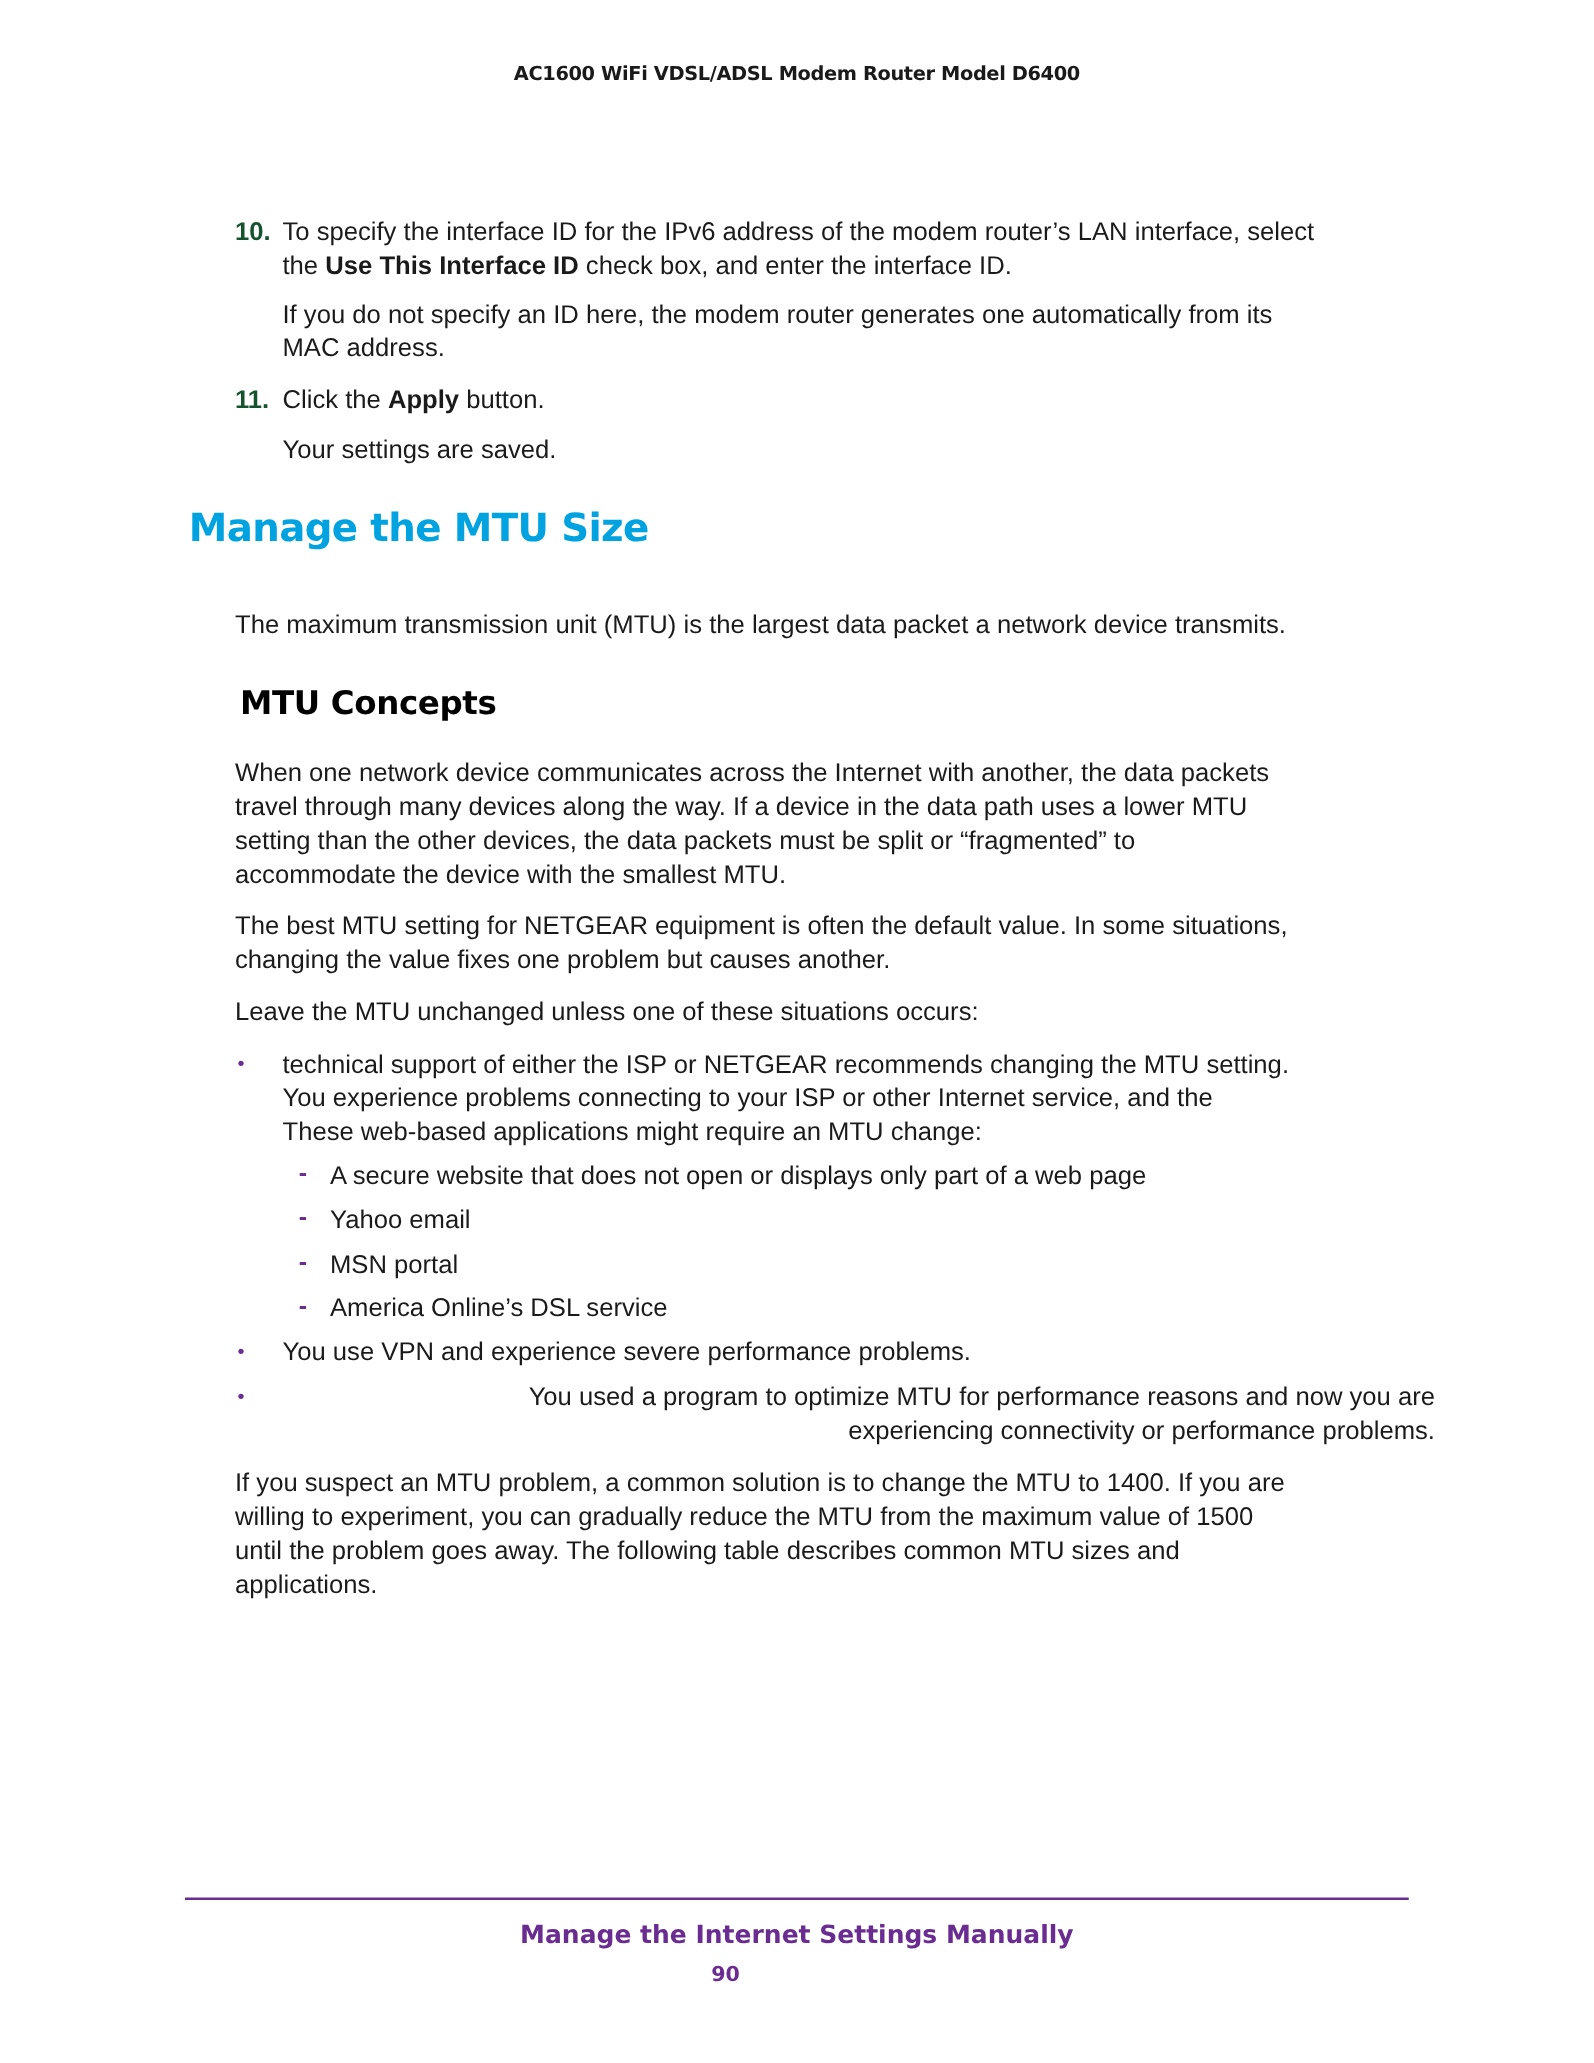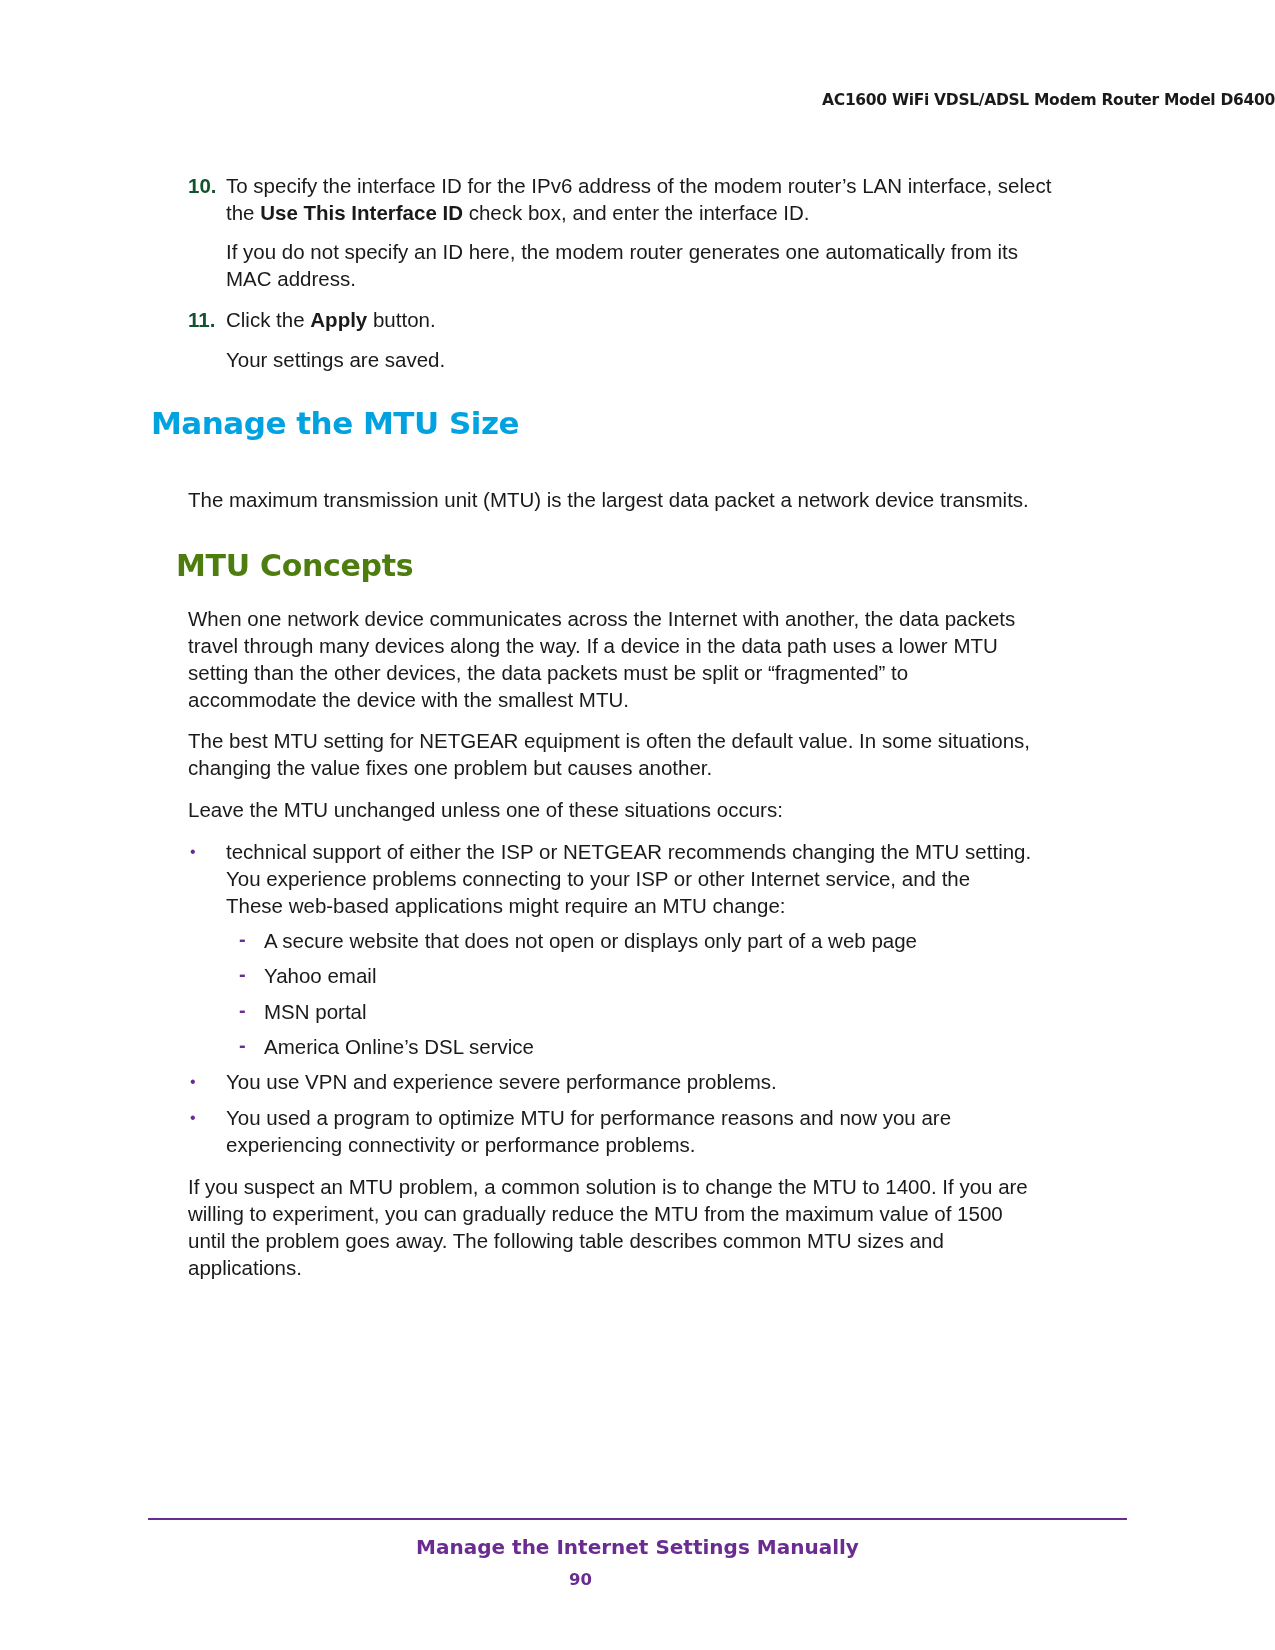--- a/index.html
+++ b/index.html
@@ -1,27 +1,27 @@
 <!DOCTYPE html>
 <html><head>
 <meta charset="utf-8">
 <style>
   html, body { margin: 0; padding: 0; background: #ffffff; }
   body { width: 1275px; height: 1650px; position: relative; overflow: hidden;
          font-family: "Liberation Sans", sans-serif; color: #1a1a1a; }
   .abs { position: absolute; }
-  .header { top: 50px; left: 0; width: 1275px; text-align: right;
+  .header { top: 50px; left: 0; width: 1275px; text-align: center;
             font-family: "DejaVu Sans", sans-serif; font-weight: bold; font-size: 15.5px;
-            color: #1a1a1a; letter-spacing: -0.3px; margin-top: 41px; }
+            color: #1a1a1a; letter-spacing: -0.3px; }
   .body-text { font-size: 20.5px; line-height: 27px; color: #1a1a1a; }
   .step-num { position: absolute; left: 0; color: #14532d; font-weight: bold; }
   .h1 { left: 151px; top: 405px; font-family: "DejaVu Sans", sans-serif; font-weight: bold;
         font-size: 31px; color: #00a3e0; letter-spacing: -0.5px; }
-  .h2 { left: 176px; top: 548px; font-family: "DejaVu Sans", sans-serif; font-weight: bold;
-        font-size: 30px; color: #4d7c0f; letter-spacing: -0.3px; }
+  .h2 { left: 192px; top: 548px; font-family: "DejaVu Sans", sans-serif; font-weight: bold;
+        font-size: 26px; color: #000000; letter-spacing: -0.3px; }
   .bullet { position: absolute; color: #6a2c91; font-size: 16px; }
   .dash { position: absolute; color: #6a2c91; font-weight: bold; font-size: 20px; }
   .footer-rule { left: 148px; top: 1518px; width: 979px; height: 2px; background: #6a2c91; }
   .footer-title { top: 1535px; left: 0; width: 1275px; text-align: center;
                   font-family: "DejaVu Sans", sans-serif; font-weight: bold; font-size: 20px; color: #6a2c91; }
   .footer-page { top: 1570px; left: 0; width: 1161px; text-align: center;
                  font-family: "DejaVu Sans", sans-serif; font-weight: bold; font-size: 16.5px; color: #6a2c91; }
   b { font-weight: bold; }
 </style>
 </head>
@@ -92,21 +92,21 @@
   <div style="padding-left:38px;">America Online’s DSL service</div>
 </div>
 
 <div class="abs body-text" style="left:188px; top:1068px; width:960px;">
   <span class="bullet" style="left:2px; top:0;">•</span>
   <div style="padding-left:38px;">You use VPN and experience severe performance problems.</div>
 </div>
 
 <div class="abs body-text" style="left:188px; top:1104px; width:960px;">
   <span class="bullet" style="left:2px; top:0;">•</span>
-  <div style="padding-left:38px;">
+  <div style="padding-left:38px;text-align:right;">
     <div>You used a program to optimize MTU for performance reasons and now you are</div>
     <div>experiencing connectivity or performance problems.</div>
   </div>
 </div>
 
 <div class="abs body-text" style="left:188px; top:1173px;">
   <div>If you suspect an MTU problem, a common solution is to change the MTU to 1400. If you are</div>
   <div>willing to experiment, you can gradually reduce the MTU from the maximum value of 1500</div>
   <div>until the problem goes away. The following table describes common MTU sizes and</div>
   <div>applications.</div>

